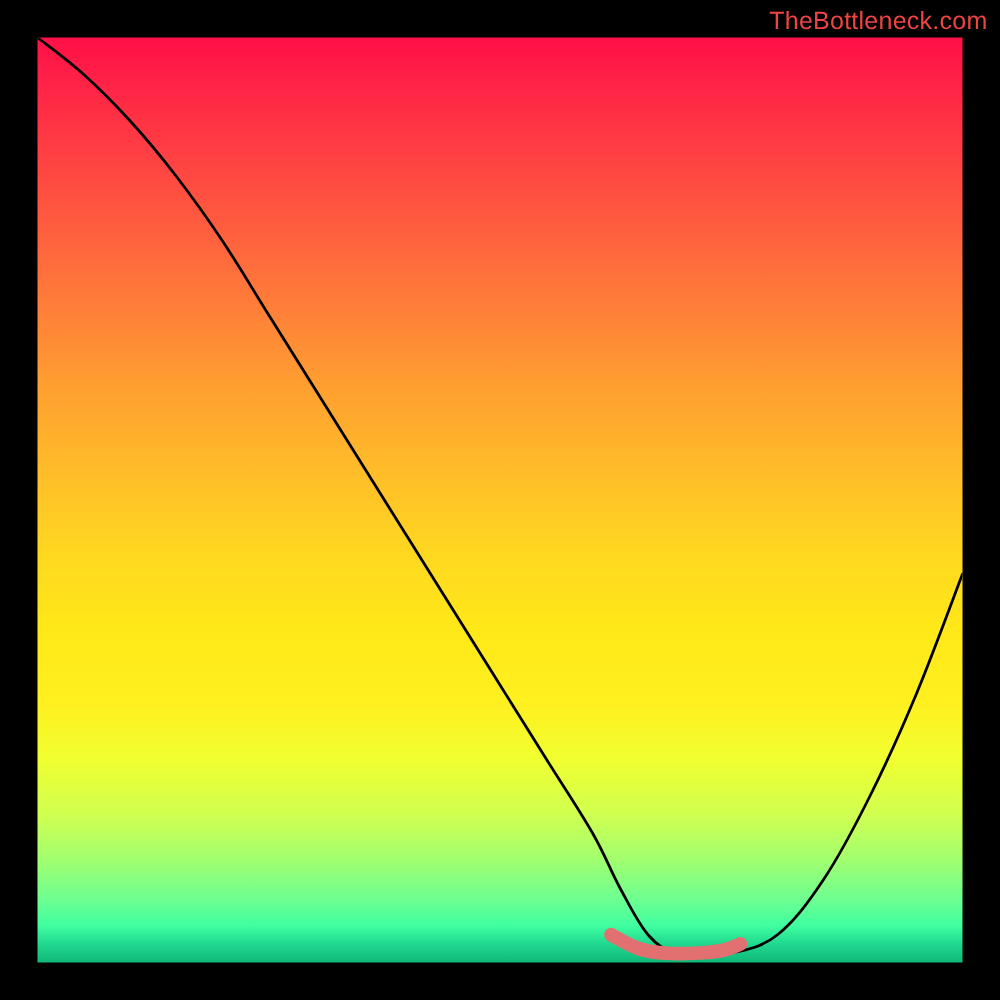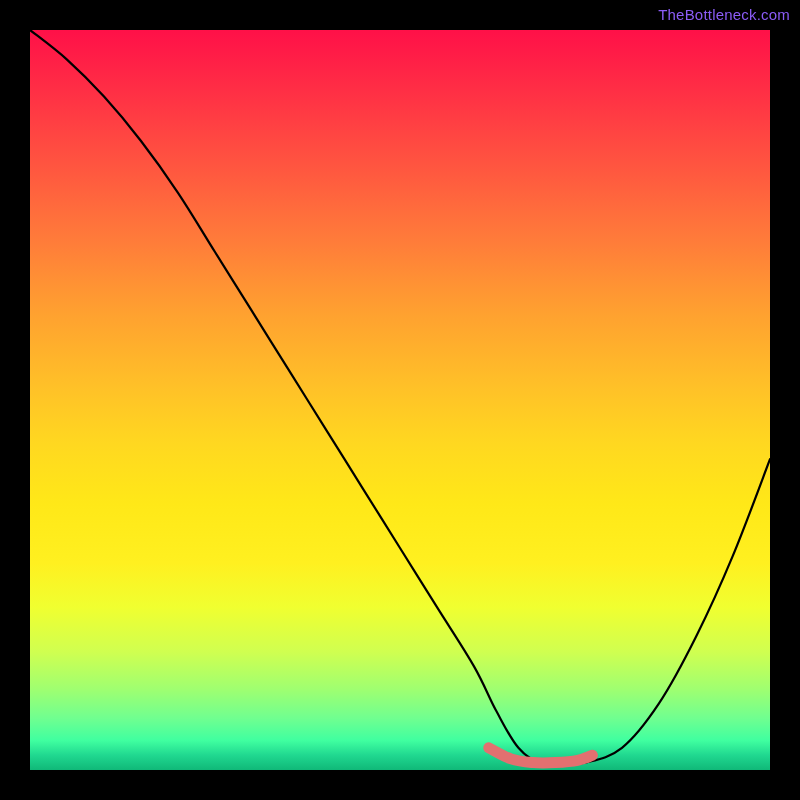--- a/index.html
+++ b/index.html
@@ -33,23 +33,23 @@
       #40ffa0 96%,
       #20d890 98%,
       #10b878 100%
     );
   }
   .watermark {
     position: absolute;
     top: 6px;
     right: 10px;
     font-family: Arial, Helvetica, sans-serif;
-    font-size: 15px;
+    font-size: 20px;
     font-weight: 500;
-    color: #8b5cf6;
+    color: #ef4444;
     letter-spacing: 0.2px;
   }
   svg.curve {
     position: absolute;
     left: 0;
     top: 0;
     width: 740px;
     height: 740px;
   }
 </style>

